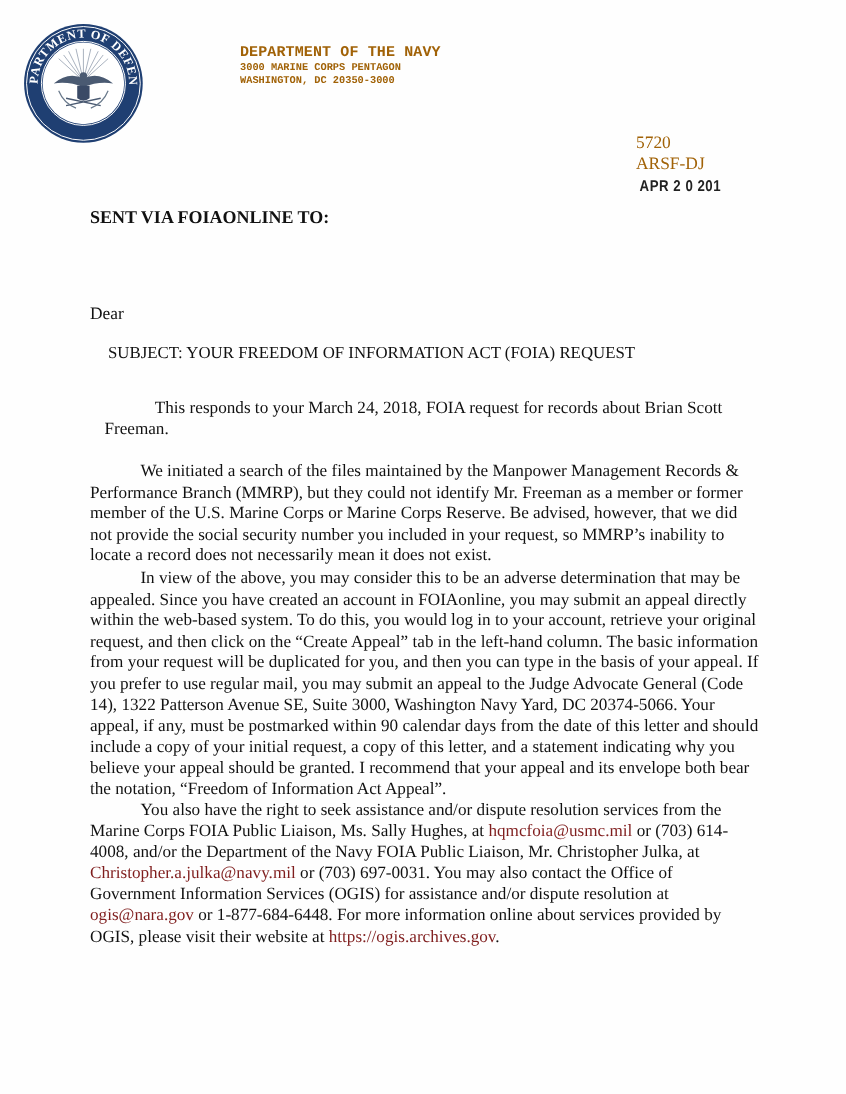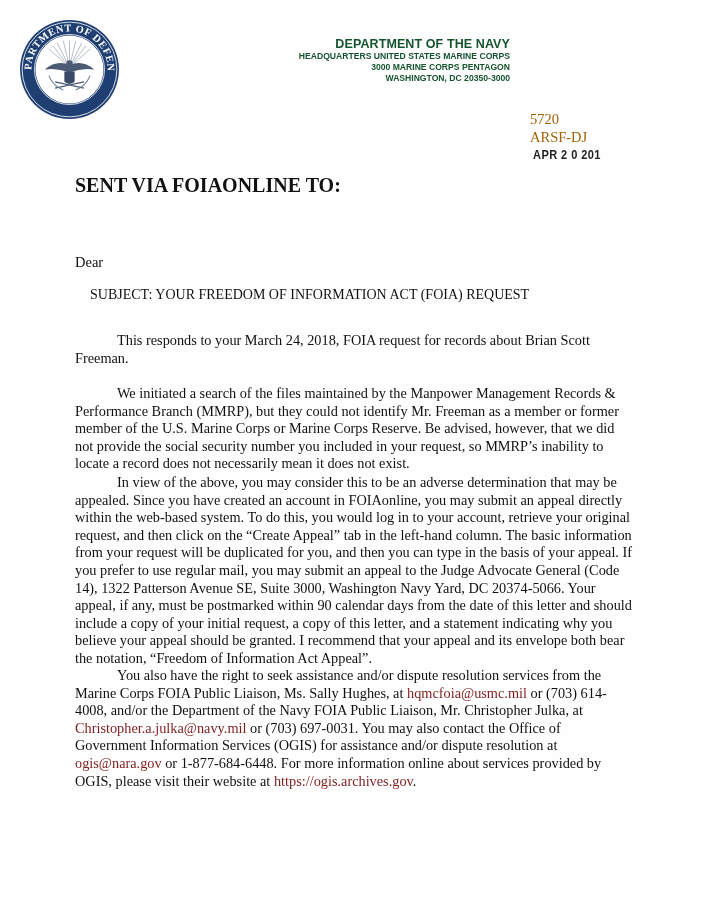--- a/index.html
+++ b/index.html
@@ -1,38 +1,38 @@
 <!DOCTYPE html>
 <html><head>
 <meta charset="utf-8">
 <style>
   html, body { margin: 0; padding: 0; background: #ffffff; }
   body { width: 705px; height: 912px; position: relative; overflow: hidden; }
   .page { position: absolute; left: 0; top: 0; width: 705px; height: 912px; background: #fefefe; }
 
   .seal { position: absolute; left: 18px; top: 18px; width: 103px; height: 103px; }
 
-  .letterhead { position: absolute; left: 200px; top: 38px; width: 310px; text-align: right;
-    font-family: Liberation Sans, sans-serif; color: #14532d; }
+  .letterhead { position: absolute; left: 200px; top: 38px; width: 310px; text-align: left;
+    font-family: Liberation Mono, monospace; color: #a16207; }
   .lh-title { font-size: 12.5px; font-weight: bold; letter-spacing: 0.1px; line-height: 13px; }
   .lh-line { font-size: 8.6px; line-height: 11px; font-weight: bold; }
 
   .ref { position: absolute; left: 530px; top: 110px; font-family: "Liberation Serif", serif;
     font-size: 14.5px; color: #a16207; line-height: 18px; }
   .stamp { position: absolute; left: 533px; top: 147px; font-family: "Liberation Sans", sans-serif;
     font-weight: bold; font-size: 13px; color: #222; letter-spacing: 0.5px; transform: scaleX(0.85); transform-origin: left; }
 
   .serif { font-family: "Liberation Serif", serif; color: #111; }
-  .sent { position: absolute; left: 75px; top: 174px; font-size: 20px; font-weight: bold; }
+  .sent { position: absolute; left: 75px; top: 174px; font-size: 15px; font-weight: bold; }
   .dear { position: absolute; left: 75px; top: 254px; font-size: 14.5px; }
   .subject { position: absolute; left: 90px; top: 287px; font-size: 14px; }
 
   .para { position: absolute; left: 75px; width: 560px; font-size: 14.3px; line-height: 17.6px; text-align: left; }
   .para .indent { display: inline-block; width: 42px; }
-  .p1 { top: 332px; }
+  .p1 { top: 332px; margin-left: 12px; }
   .p2 { top: 385px; }
   .p3 { top: 474px; }
   .p4 { top: 667px; }
   .link { color: #7f1d1d; }
 </style>
 </head>
 <body>
 
 <div class="page">
 
@@ -64,21 +64,20 @@
     </g>
     <path d="M26 50 Q38 40 50 46 Q62 40 74 50 Q62 48 50 53 Q38 48 26 50 Z" fill="#4a5a72"></path>
     <circle cx="50" cy="44" r="3" fill="#4a5a72"></circle>
     <path d="M45 52 L55 52 L55 62 Q50 66 45 62 Z" fill="#3a4a66"></path>
     <path d="M36 68 L64 62 M36 62 L64 68" stroke="#4a5a72" stroke-width="1.2"></path>
     <path d="M30 56 Q34 66 44 70 M70 56 Q66 66 56 70" stroke="#6a7a8c" stroke-width="1" fill="none"></path>
   </svg>
 
   <div class="letterhead">
     <div class="lh-title">DEPARTMENT OF THE NAVY</div>
-    <div class="lh-line">HEADQUARTERS UNITED STATES MARINE CORPS</div>
     <div class="lh-line">3000 MARINE CORPS PENTAGON</div>
     <div class="lh-line">WASHINGTON, DC 20350-3000</div>
   </div>
 
   <div class="ref">
     <div>5720</div>
     <div>ARSF-DJ</div>
   </div>
   <div class="stamp">APR 2 0 201</div>
 

